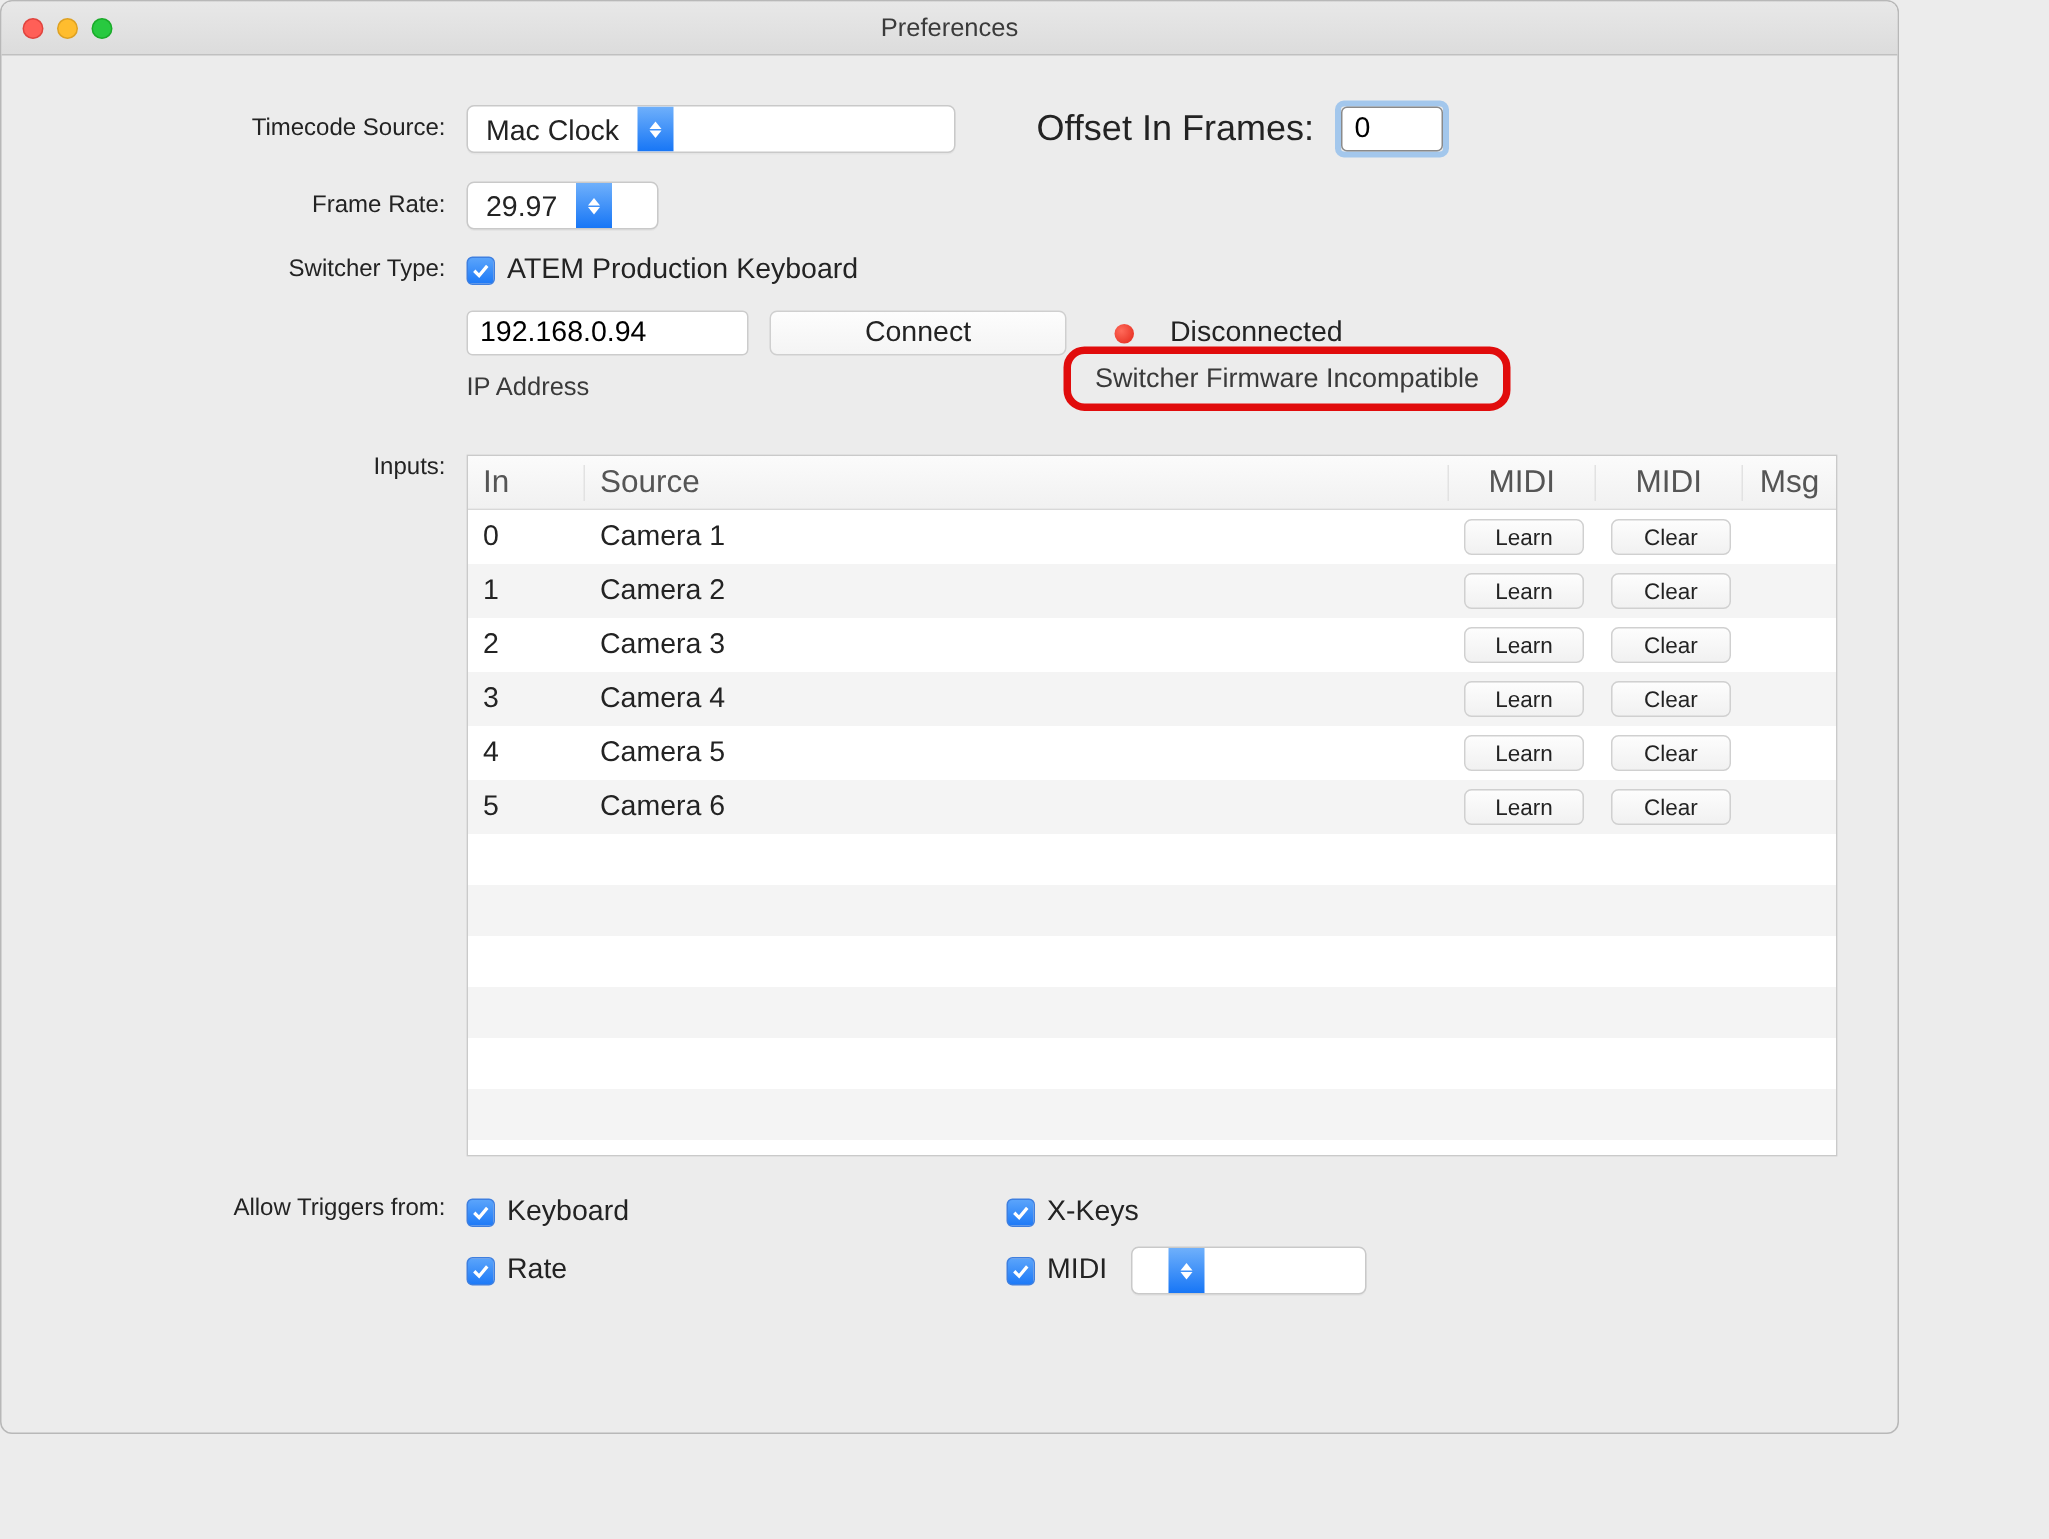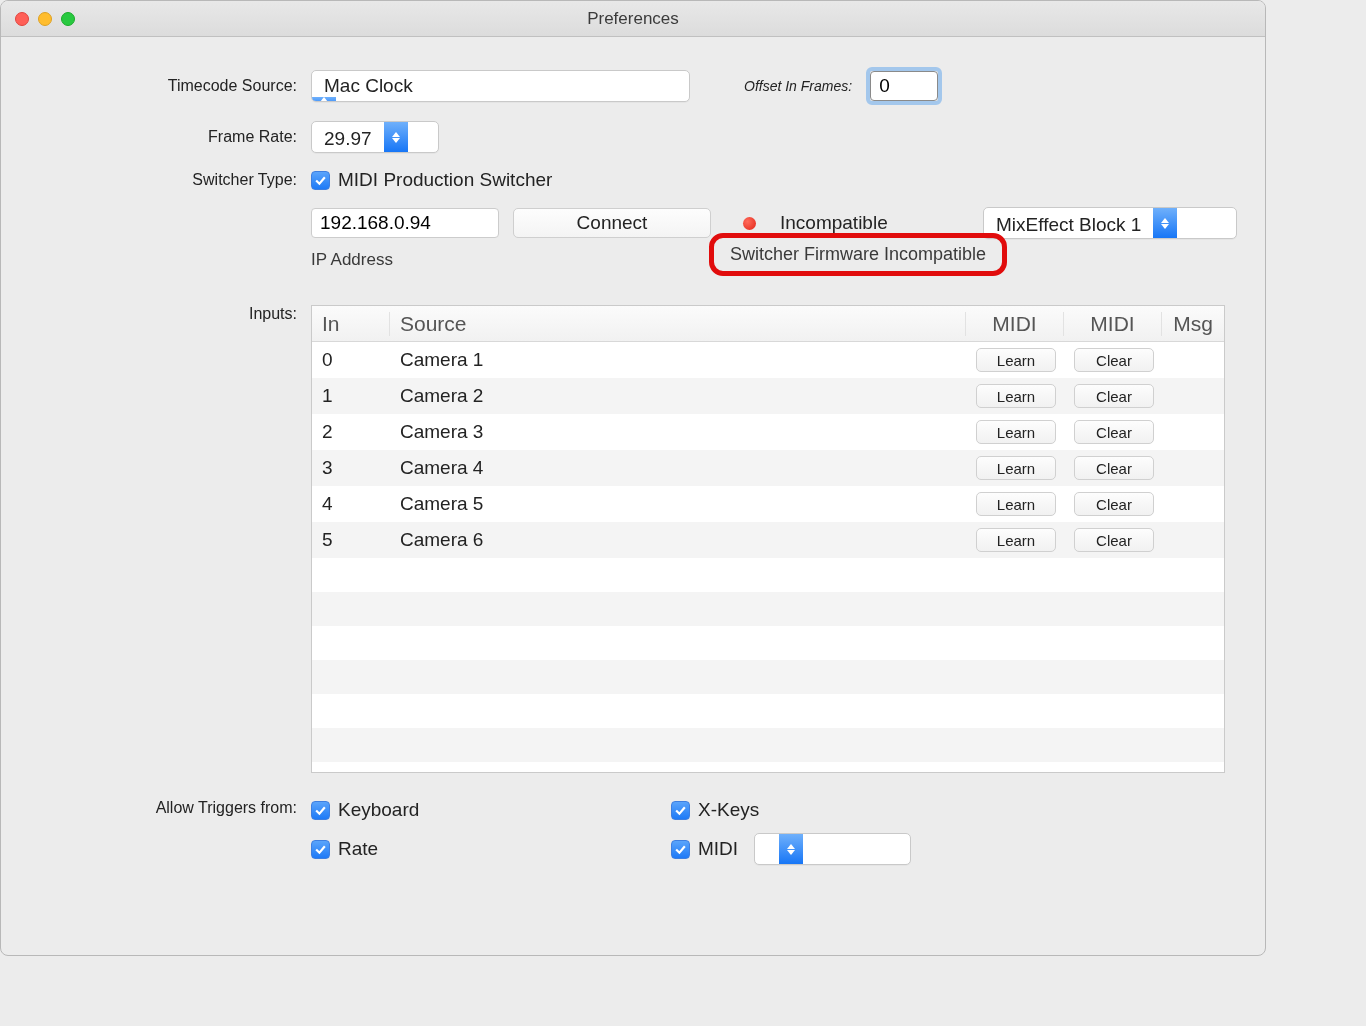--- a/index.html
+++ b/index.html
@@ -80,26 +80,26 @@
       gap: 1px;
     }
     .select .sel-btn .arr-up, .select .sel-btn .arr-down {
       width: 0; height: 0;
       border-left: 4px solid transparent;
       border-right: 4px solid transparent;
     }
     .select .sel-btn .arr-up { border-bottom: 5px solid #fff; }
     .select .sel-btn .arr-down { border-top: 5px solid #fff; }
 
-    .ts-select { width: 379px; flex-direction: column; }
+    .ts-select { width: 326px; }
     .fr-select { width: 128px; }
     .me-select { width: 254px; }
     .midi-select { width: 302px; }
 
-    .offset-label { font-size: 14px; margin-left: 40px; font-style: italic; }
+    .offset-label { font-size: 24px; margin-left: 40px; }
     .input-text {
       background: #fff;
       border: 1px solid #ccc;
       border-radius: 4px;
       height: 30px;
       padding: 0 8px;
       font-size: 19px;
     }
     .ip-input { width: 188px; }
     .offset-input { width: 68px; }
@@ -255,40 +255,33 @@
 
   <div class="row">
     <div class="label-col">Switcher Type:</div>
     <div class="fields">
       <div class="cb-group">
         <div class="checkbox">
           <svg viewBox="0 0 12 12">
               <path d="M2 6 L5 9 L10 3" stroke="#fff" stroke-width="2" fill="none"></path>
             </svg>
         </div>
-        <span class="cb-label">MIDI Production Switcher</span>
+        <span class="cb-label">ATEM Production Keyboard</span>
       </div>
     </div>
   </div>
 
   <div class="row" style="position:relative; margin-bottom:4px;">
     <div class="label-col"></div>
     <div class="fields">
       <input class="input-text ip-input" value="192.168.0.94" style="">
       <div class="btn connect-btn">Connect</div>
       <div class="status-dot"></div>
-      <div class="status-text">Incompatible</div>
+      <div class="status-text">Disconnected</div>
       <div style="flex:1"></div>
-      <div class="select me-select">
-        <div class="sel-text">MixEffect Block 1</div>
-        <div class="sel-btn">
-          <div class="arr-up"></div>
-            <div class="arr-down"></div>
-        </div>
-      </div>
     </div>
   </div>
 
   <div class="row" style="margin-bottom:32px; position:relative; height:30px;">
     <div class="label-col"></div>
     <div class="fields" style="align-items:flex-start;">
       <div class="ip-label">IP Address</div>
     </div>
     <div class="callout" style="left:680px; top:-10px;">Switcher Firmware Incompatible</div>
   </div>

